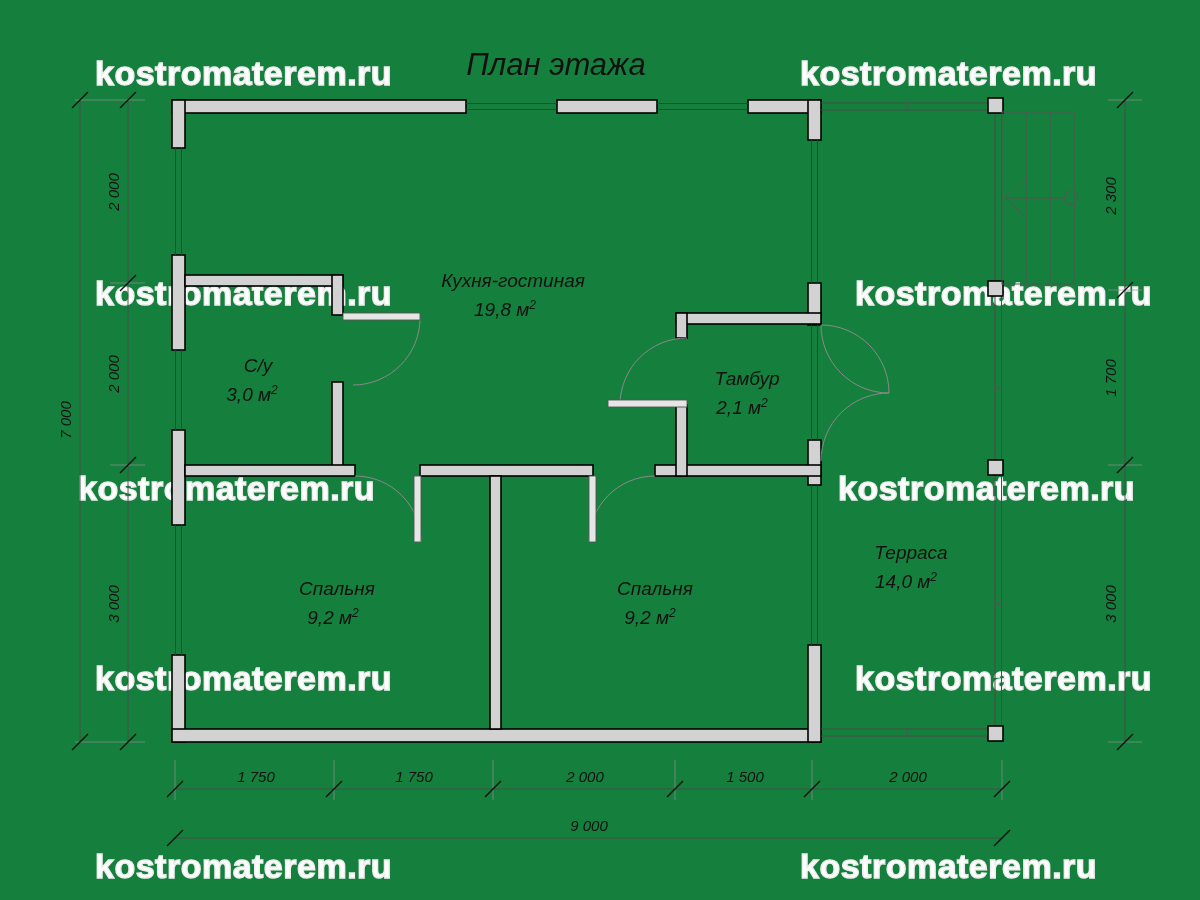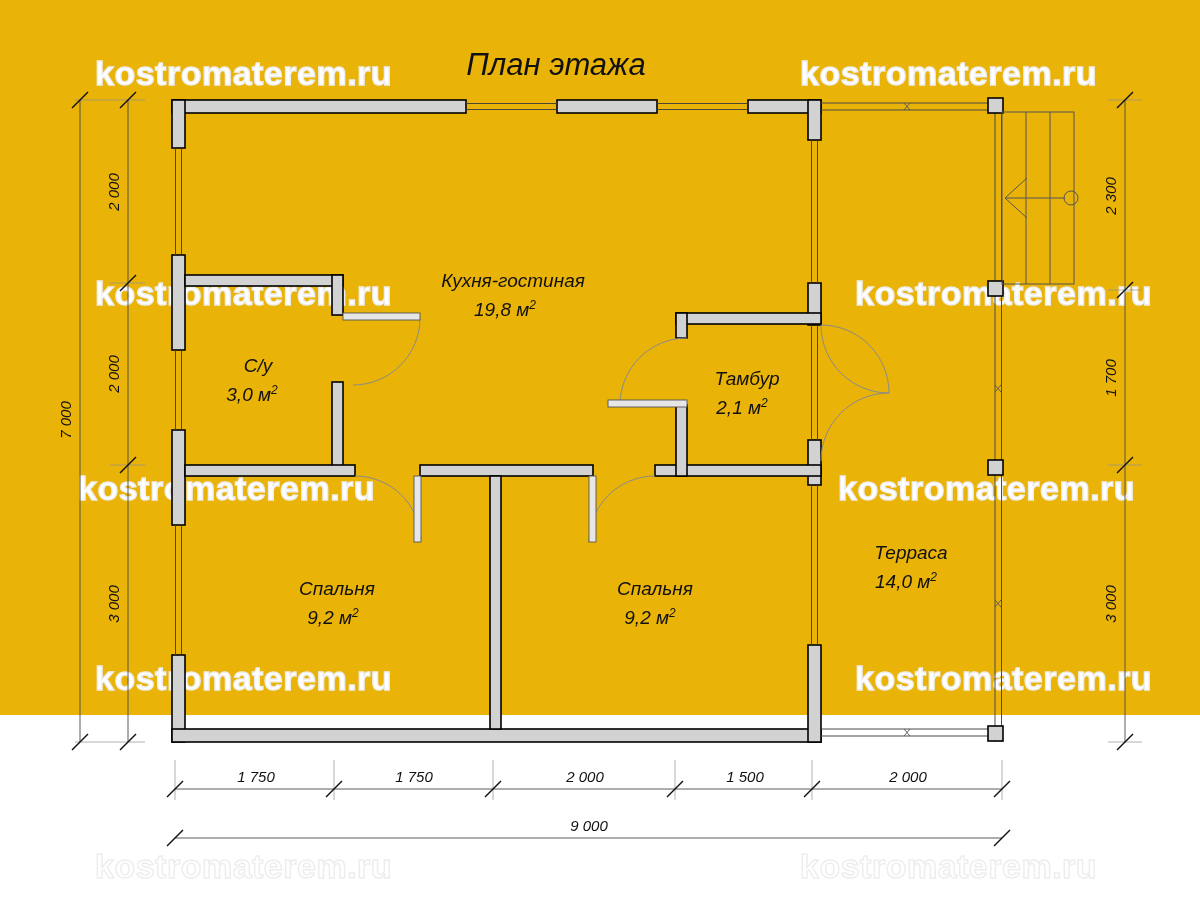--- a/index.html
+++ b/index.html
@@ -9,22 +9,22 @@
   }
   body {
     width: 1200px;
     height: 900px;
     overflow: hidden;
     font-family: "Liberation Sans", sans-serif;
   }
   #plan-root {
     position: relative;
     width: 1200px;
-    height: 715px;
-    background: #eab308;
+    height: 900px;
+    background: #15803d;
   }
   svg.plan-svg {
     position: absolute;
     top: 0;
     left: 0;
     width: 1200px;
     height: 900px;
   }
   .wm-text {
     font-family: "Liberation Sans", sans-serif;

